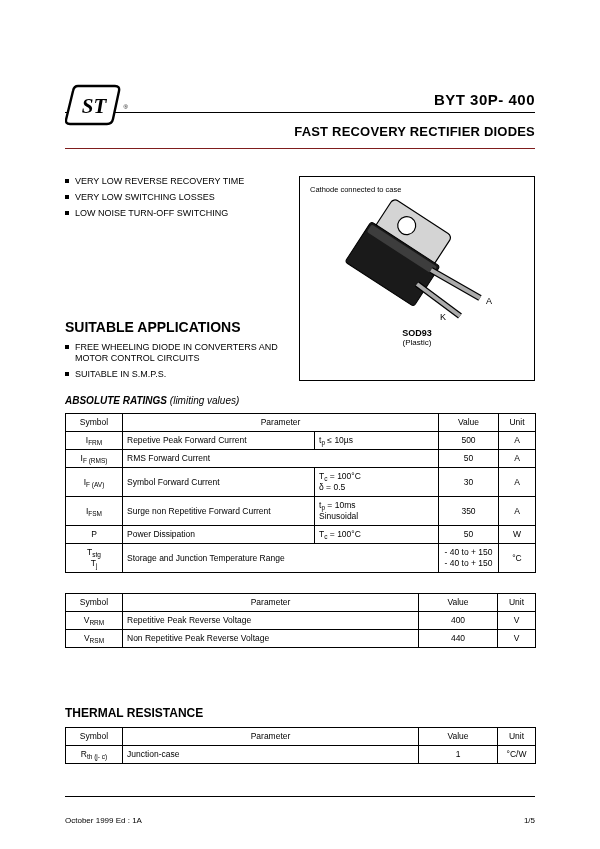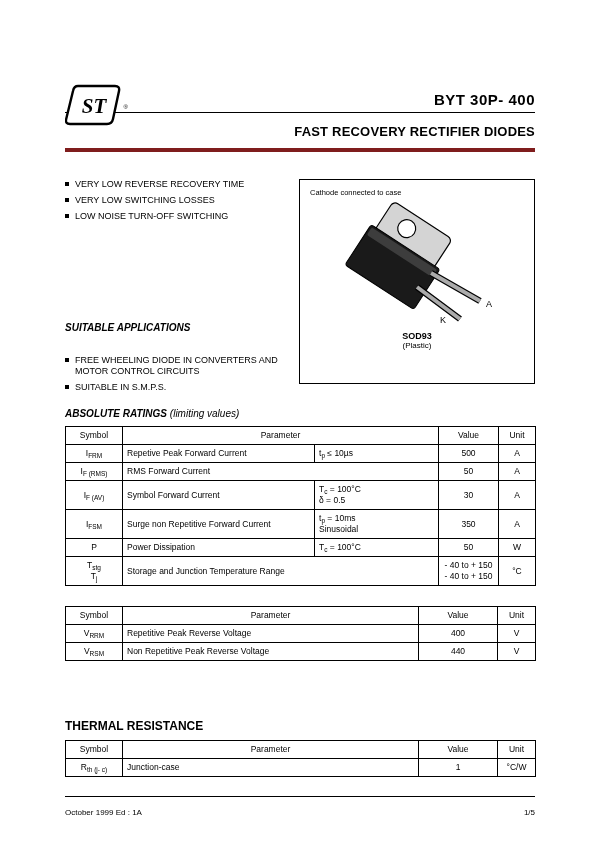--- a/index.html
+++ b/index.html
@@ -14,30 +14,30 @@
   
   .header-row {
     display:flex; justify-content:space-between; align-items:flex-end;
     padding-top:84px; padding-bottom:4px; border-bottom:1px solid #000;
   }
   .logo-wrap { position:relative; width:56px; height:24px;text-align:right; }
   .reg-mark { position:absolute; right:-7px; bottom:-2px; font-size:6px; }
   .part-number { font-size:15px; font-weight:bold; letter-spacing:0.5px; }
   .title-row {
     text-align:right; font-size:13px; font-weight:bold; letter-spacing:0.2px;
-    padding:11px 0 9px; border-bottom:4px solid #7f1d1d;
+    padding:11px 0 9px; border-bottom:1px solid #7f1d1d;
   }
 
   
   .cols { display:flex; margin-top:27px; }
   .left-col { flex:1; padding-right:12px; }
   .feat-item, .app-item { display:flex; font-size:9px; line-height:11px; margin-bottom:5px; }
   .sq { flex:none; width:4px; height:4px; background:#000; margin:3px 6px 0 0; }
   .apps { margin-top:100px; }
-  .section-heading { font-size:10px; font-weight:bold; margin-bottom:22px;font-style:italic; }
+  .section-heading { font-size:14px; font-weight:bold; margin-bottom:7px; }
 
   
   .pkg-box {
     flex:none; width:236px; height:205px; border:1px solid #000;
     box-sizing:border-box; text-align:center;
   }
   .pkg-note { text-align:left; font-size:7.5px; padding:8px 0 0 10px; }
   .pkg-svg { display:block; margin:0 auto; }
   .pkg-name { font-size:9px; font-weight:bold; margin-top:-2px; }
   .pkg-mat { font-size:8px; }
@@ -56,21 +56,21 @@
   td.sym { text-align:center; }
   td.val, td.unit { text-align:center; }
   td.param { text-align:left; }
   sub { font-size:6.5px; line-height:1; vertical-align:-1.5px; letter-spacing:0; }
   .rev-table { margin-top:20px; }
   .thermal-heading { margin-top:58px; font-size:12px; font-weight:bold; }
 
   
   .footer {
     position:absolute; left:65px; right:65px; top:796px;
-    border-top:1px solid #000; padding-top:11px;
+    border-top:1px solid #000; padding-top:19px;
     display:flex; justify-content:space-between; font-size:8px;
   }
 </style>
 </head>
 <body>
 
 <div class="page">
   <div class="content">
 
     <div class="header-row">

